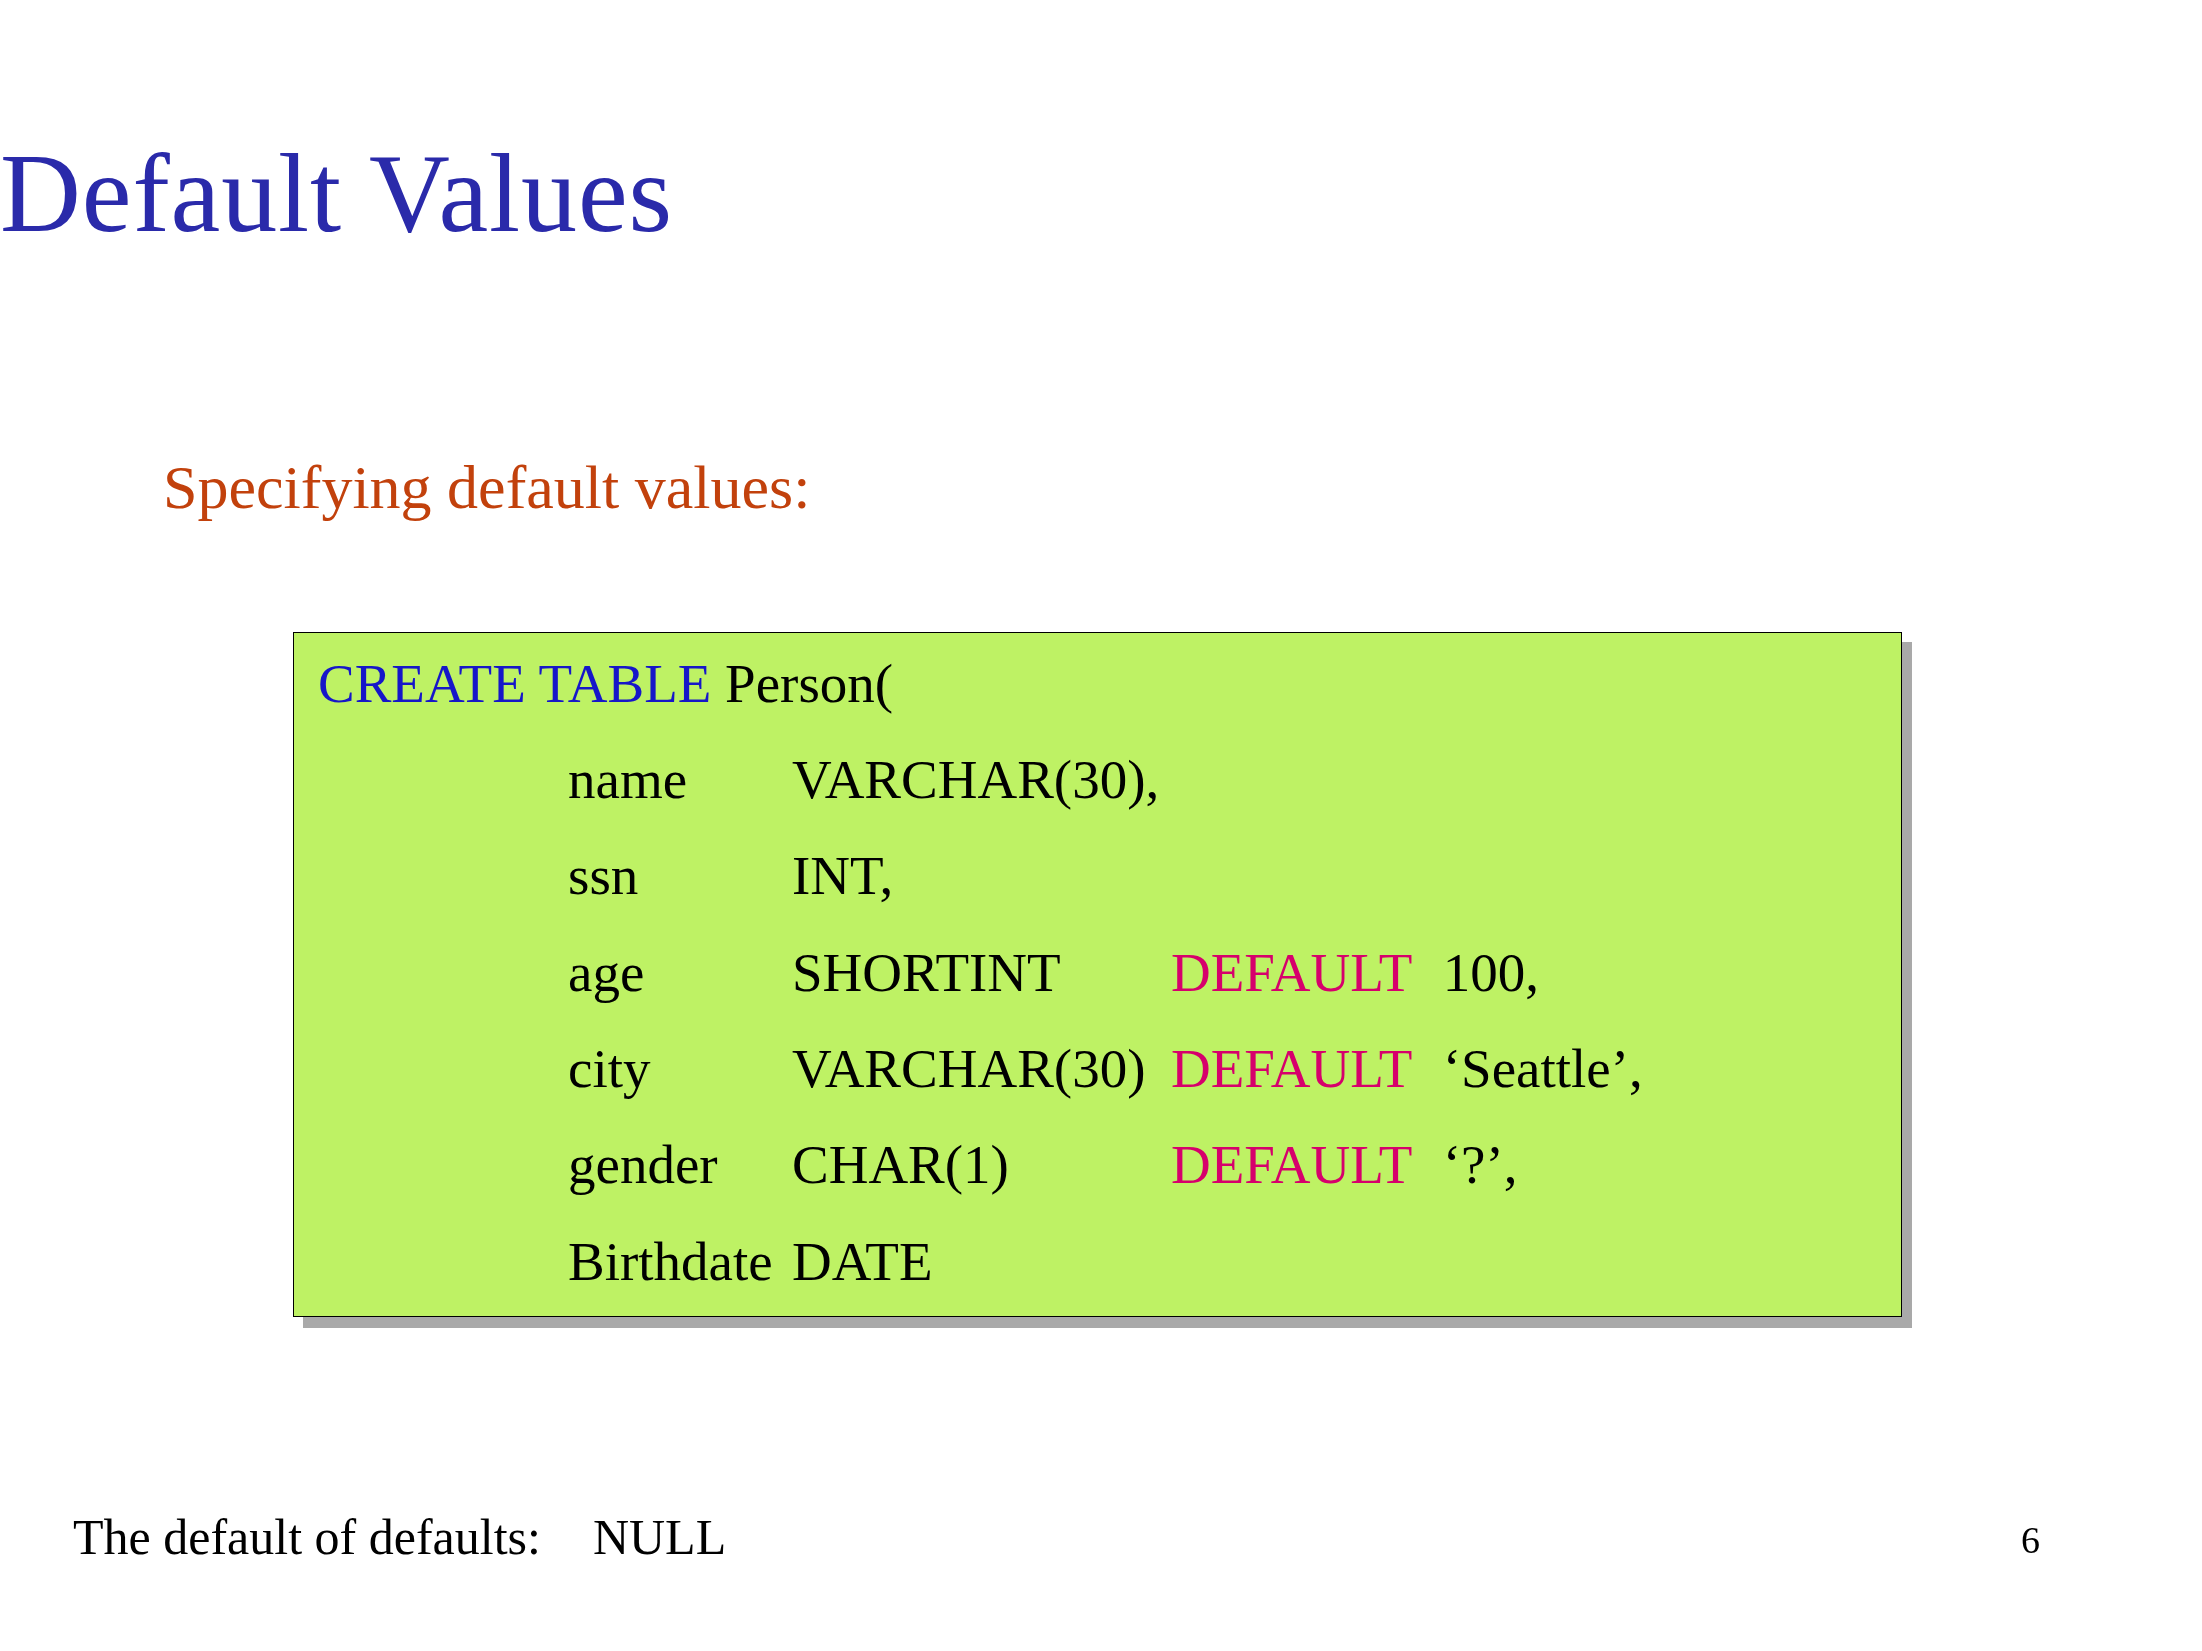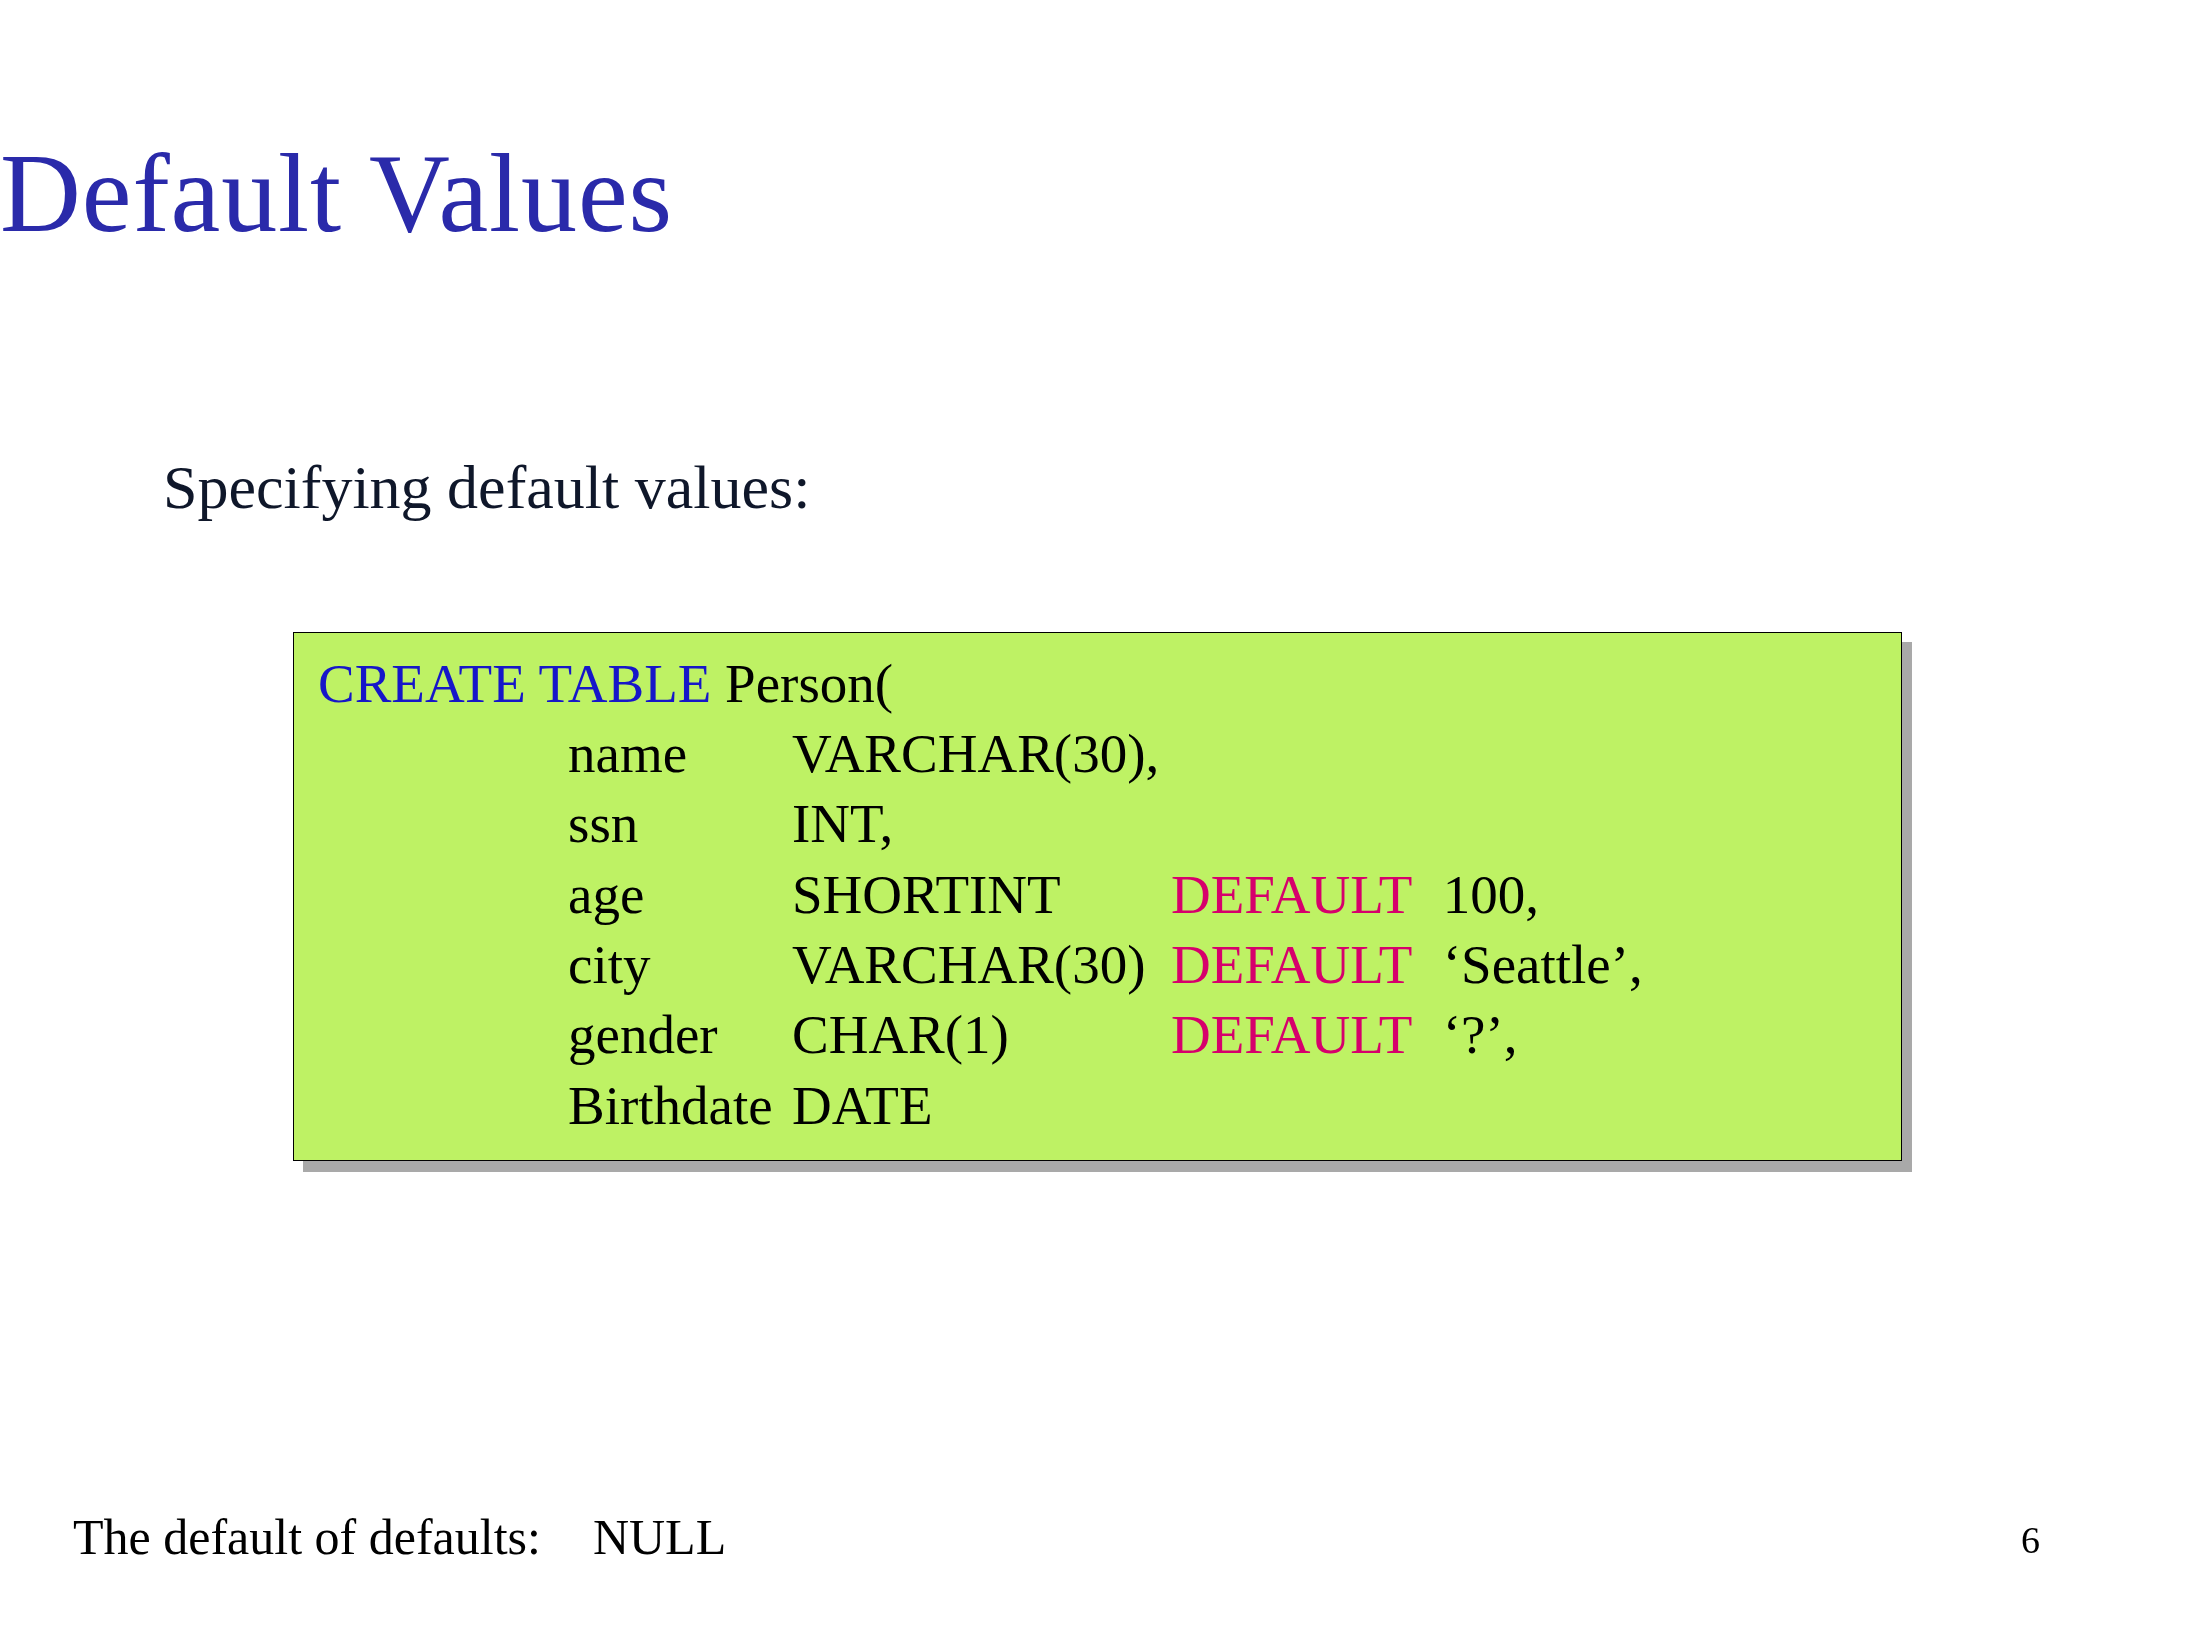--- a/index.html
+++ b/index.html
@@ -25,21 +25,21 @@
     font-size: 112px;
     color: #2a2aaa;
     font-weight: 400;
     letter-spacing: 0.9px;
   }
   .subheading {
     position: absolute;
     top: 452px;
     left: 163px;
     font-size: 62px;
-    color: #0f172a;
+    color: #c2410c;
   }
   .code-box-wrap {
     position: absolute;
     top: 632px;
     left: 293px;
     width: 1609px;
   }
   .code-shadow {
     position: absolute;
     top: 10.3px;
@@ -58,21 +58,21 @@
   }
   .code-line {
     font-size: 55px;
     line-height: 1.28;
     white-space: nowrap;
     font-family: "Times New Roman", Times, serif;
   }
   .kw-blue { color: #1616c9; }
   .kw-pink { color: #d6006c; }
   .col-name { display: inline-block; width: 224px; }
-  .col-type { display: inline-block; width: 379px; }
+  .col-type { display: inline-block; width: 379px; margin-top: 26px; }
   .col-def  { display: inline-block; width: 258px; }
   .indent1 { display: inline-block; width: 250px; }
   .footer-text {
     position: absolute;
     bottom: 86px;
     left: 73px;
     font-size: 50px;
     color: #000;
   }
   .footer-text .gap { display: inline-block; width: 52px; }

